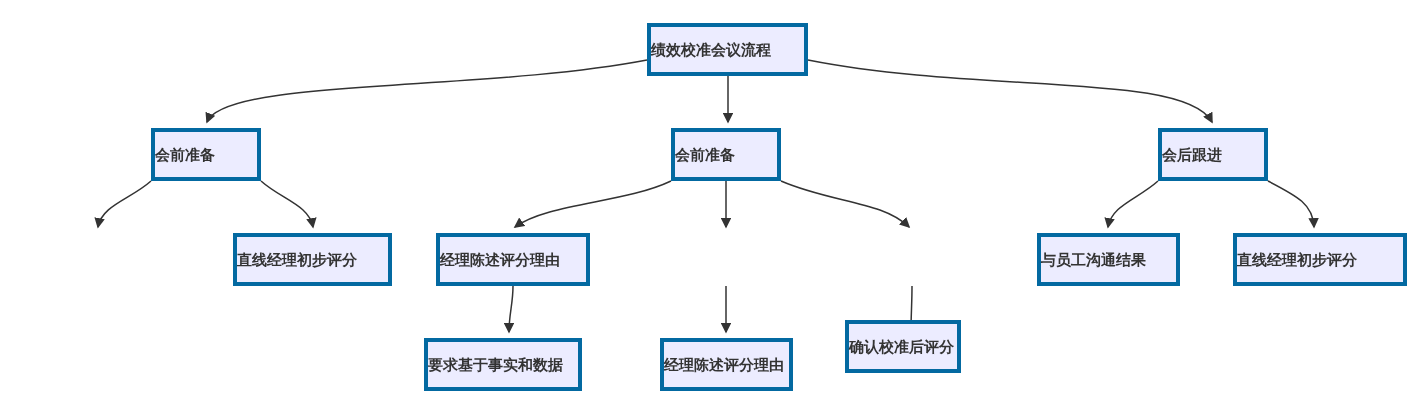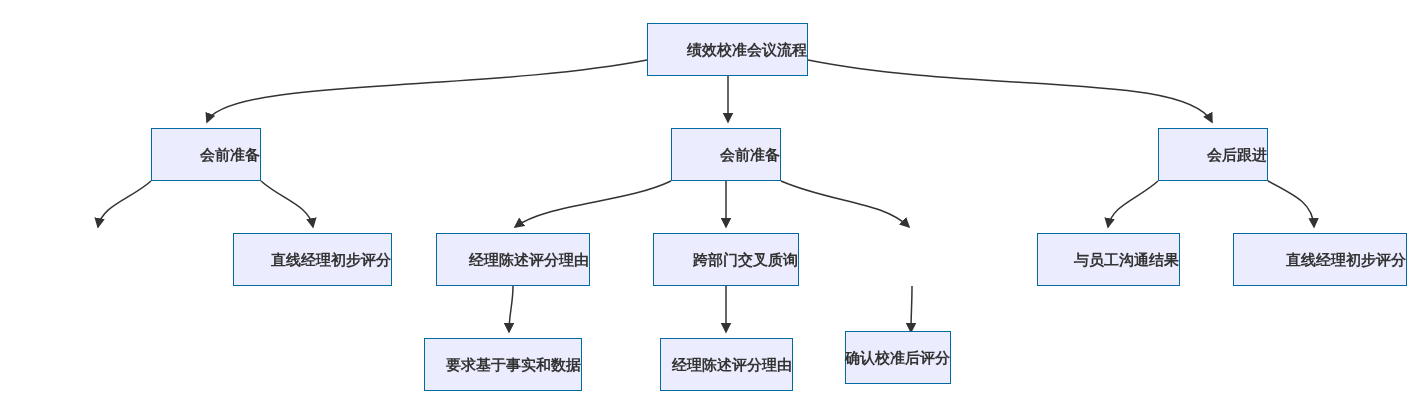--- a/index.html
+++ b/index.html
@@ -19,24 +19,24 @@
   .edge {
     fill: none;
     stroke: #333333;
     stroke-width: 1.5px;
   }
   .node {
     position: absolute;
     height: 53px;
     box-sizing: border-box;
     background: #ECECFF;
-    border: 1px solid #0369a1;
+    border: 4px solid #0369a1;
     display: flex;
     align-items: center;
-    justify-content: flex-end;
+    justify-content: flex-start;
   }
   .node-label {
     color: #333333;
     font-size: 15px;
     font-weight: 700;
     white-space: nowrap;
     line-height: 1;
   }
 </style>
 </head>
@@ -78,33 +78,30 @@
   <div class="node" style="left:1158px; top:128px; width:110px">
     <span class="node-label">会后跟进</span>
   </div>
 
   <div class="node" style="left:233px; top:233px; width:159px">
     <span class="node-label">直线经理初步评分</span>
   </div>
   <div class="node" style="left:436px; top:233px; width:154px">
     <span class="node-label">经理陈述评分理由</span>
   </div>
-  <div class="node" style="left:653px; top:233px; width:146px">
-    <span class="node-label">跨部门交叉质询</span>
-  </div>
   <div class="node" style="left:1037px; top:233px; width:143px">
     <span class="node-label">与员工沟通结果</span>
   </div>
   <div class="node" style="left:1233px; top:233px; width:174px">
     <span class="node-label">直线经理初步评分</span>
   </div>
 
   <div class="node" style="left:424px; top:338px; width:158px">
     <span class="node-label">要求基于事实和数据</span>
   </div>
   <div class="node" style="left:660px; top:338px; width:133px">
     <span class="node-label">经理陈述评分理由</span>
   </div>
-  <div class="node" style="left:845px; top:331px; width:106px">
+  <div class="node" style="left:845px; top:320px; width:116px">
     <span class="node-label">确认校准后评分</span>
   </div>
 
 </div>
 
 </body></html>

